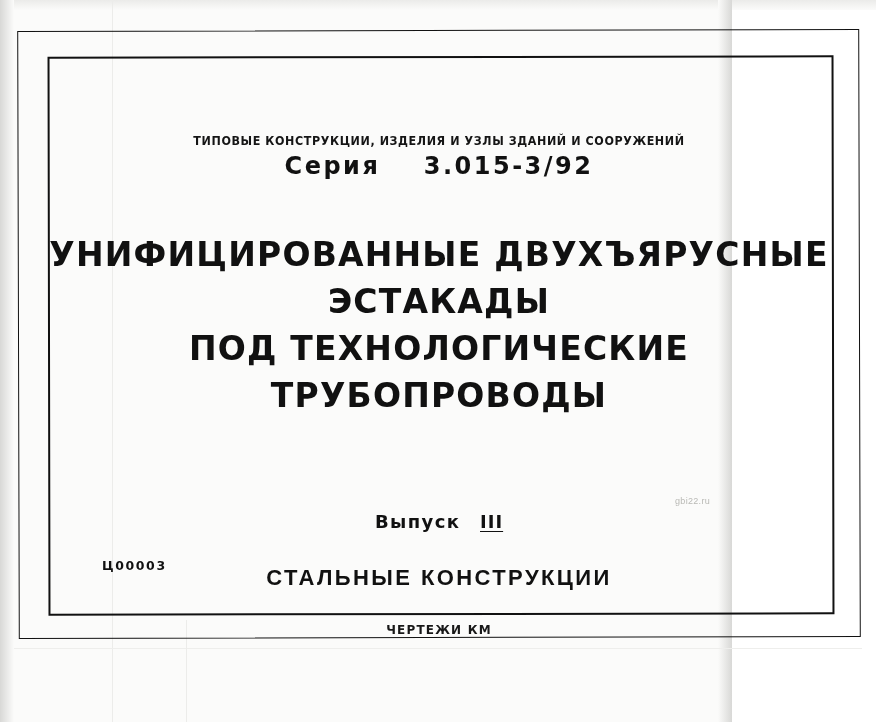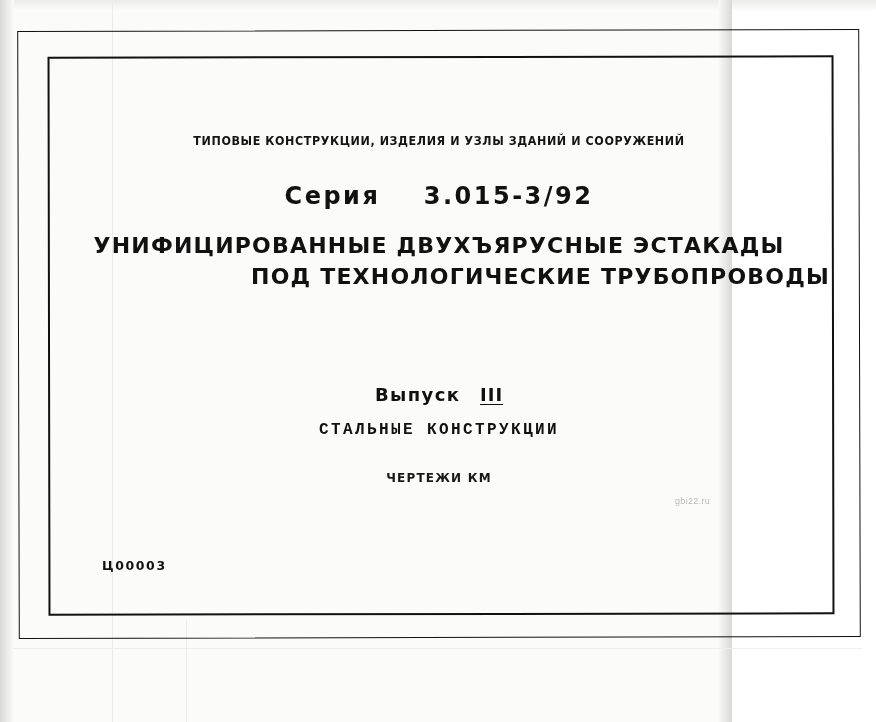--- a/index.html
+++ b/index.html
@@ -82,63 +82,62 @@
     margin-top: 78px;
     font-size: 11.5px;
     letter-spacing: 0.6px;
     font-weight: 700;
     color: #151515;
     font-family: "DejaVu Sans", sans-serif;
     transform: scaleX(0.97);
   }
 
   .series-number {
-    margin-top: 34px;
+    margin-top: 4px;
     font-size: 24px;
     font-weight: 700;
     letter-spacing: 2.5px;
     font-family: "DejaVu Sans", sans-serif;
     color: #111;
   }
 
   .main-title {
-    margin-top: 20px;
-    font-size: 22px;
+    margin-top: 52px;
+    font-size: 33px;
     font-weight: 700;
     letter-spacing: 1.2px;
     line-height: 1.42;
     font-family: "DejaVu Sans", sans-serif;
     color: #111;
   }
   .main-title .l2 {
     display: block;
-    text-align: right;
   }
 
   .issue-line {
     margin-top: 92px;
     font-size: 18px;
     font-weight: 700;
     letter-spacing: 1.4px;
     font-family: "DejaVu Sans", sans-serif;
     color: #111;
   }
   .issue-line .roman {
     text-decoration: underline;
     text-underline-offset: 3px;
     margin-left: 12px;
     letter-spacing: 1px;
   }
 
   .subtitle {
-    margin-top: 16px;
-    font-size: 16px;
+    margin-top: 33px;
+    font-size: 22px;
     font-weight: 700;
     letter-spacing: 2.4px;
-    font-family: Liberation Mono, monospace;
+    font-family: Liberation Sans, sans-serif;
     color: #111;
   }
 
   .drawings-note {
     margin-top: 32px;
     font-size: 12px;
     font-weight: 700;
     letter-spacing: 1.2px;
     font-family: "DejaVu Sans", sans-serif;
     color: #181818;

